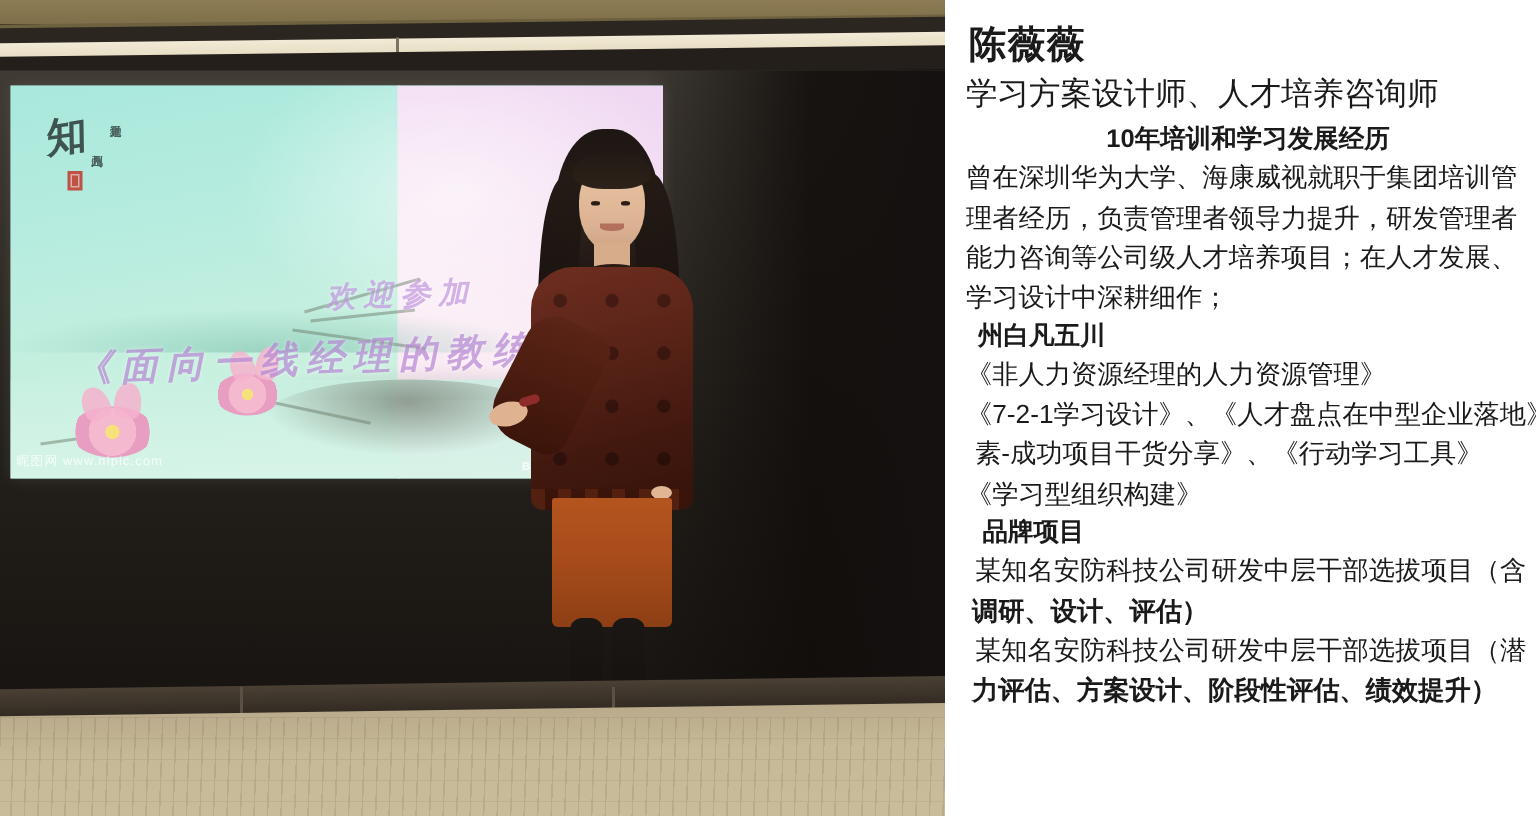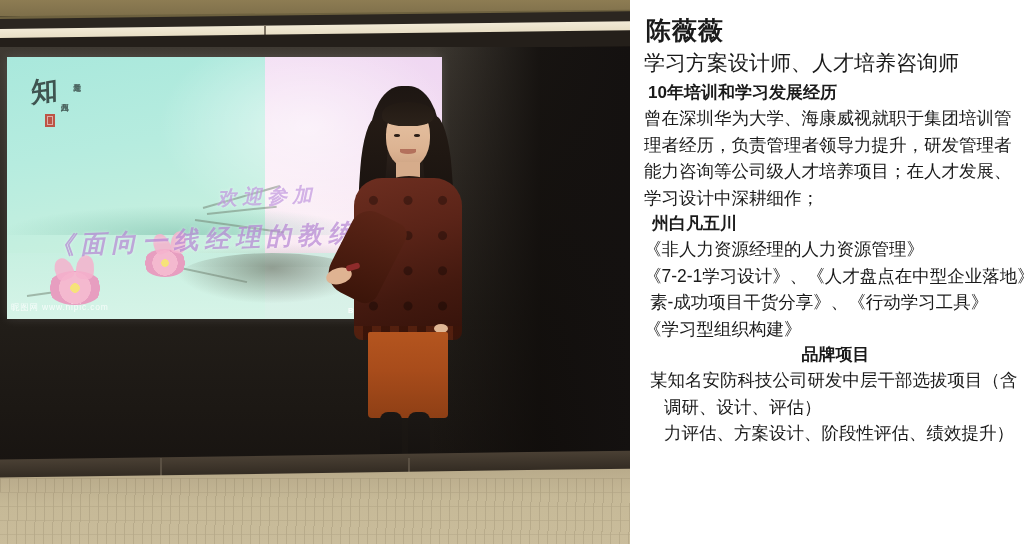--- a/index.html
+++ b/index.html
@@ -145,26 +145,26 @@
     background:#0d0b09;transform:rotate(6deg);}
   .p-wrist{position:absolute;left:104px;top:238px;width:14px;height:9px;border-radius:50%;
     background:#e0b795;}
 
   
   .panel{width:394px;height:544px;background:#ffffff;position:relative;
     padding:12px 8px 0 14px;box-sizing:border-box;color:#1a1a1a;}
   .name{font-size:25px;font-weight:bold;line-height:36px;letter-spacing:1px;margin:0 0 1px 2px;}
   .subtitle{font-size:21px;line-height:28px;margin:0 0 3px 0;letter-spacing:0;}
   .sec-h{font-size:17px;font-weight:bold;line-height:25px;margin:0;}
-  .sec-h.i1{margin-left:4px;}
+  .sec-h.i1{margin-left:4px;text-align:center;}
   .sec-h.i2{margin-left:8px;}
-  .sec-h.i3{margin-left:11px;text-align:center;}
+  .sec-h.i3{margin-left:11px;}
   .body-l{font-size:17.5px;line-height:26.5px;margin:0;white-space:nowrap;}
   .body-l.ind{margin-left:6px;}
-  .body-l.ind2{margin-left:20px;}
+  .body-l.ind2{margin-left:4px;font-weight:bold;}
 </style>
 </head>
 <body>
 
 <div class="page">
 
   <div class="photo">
     <div class="wall-top"></div>
     <div class="wall-top2"></div>
     <div class="band-dark1"></div>
@@ -260,17 +260,18 @@
       <div class="body-l">《非人力资源经理的人力资源管理》</div>
       <div class="body-l">《7-2-1学习设计》、《人才盘点在中型企业落地》</div>
       <div class="body-l ind">素-成功项目干货分享》、《行动学习工具》</div>
       <div class="body-l">《学习型组织构建》</div>
     </div>
 
     <div>
       <div class="sec-h i3">品牌项目</div>
       <div class="body-l ind">某知名安防科技公司研发中层干部选拔项目（含</div>
       <div class="body-l ind2">调研、设计、评估）</div>
+      <div class="body-l ind">某知名安防科技公司研发中层干部选拔项目（潜</div>
       <div class="body-l ind2">力评估、方案设计、阶段性评估、绩效提升）</div>
     </div>
   </div>
 
 </div>
 
 </body></html>

